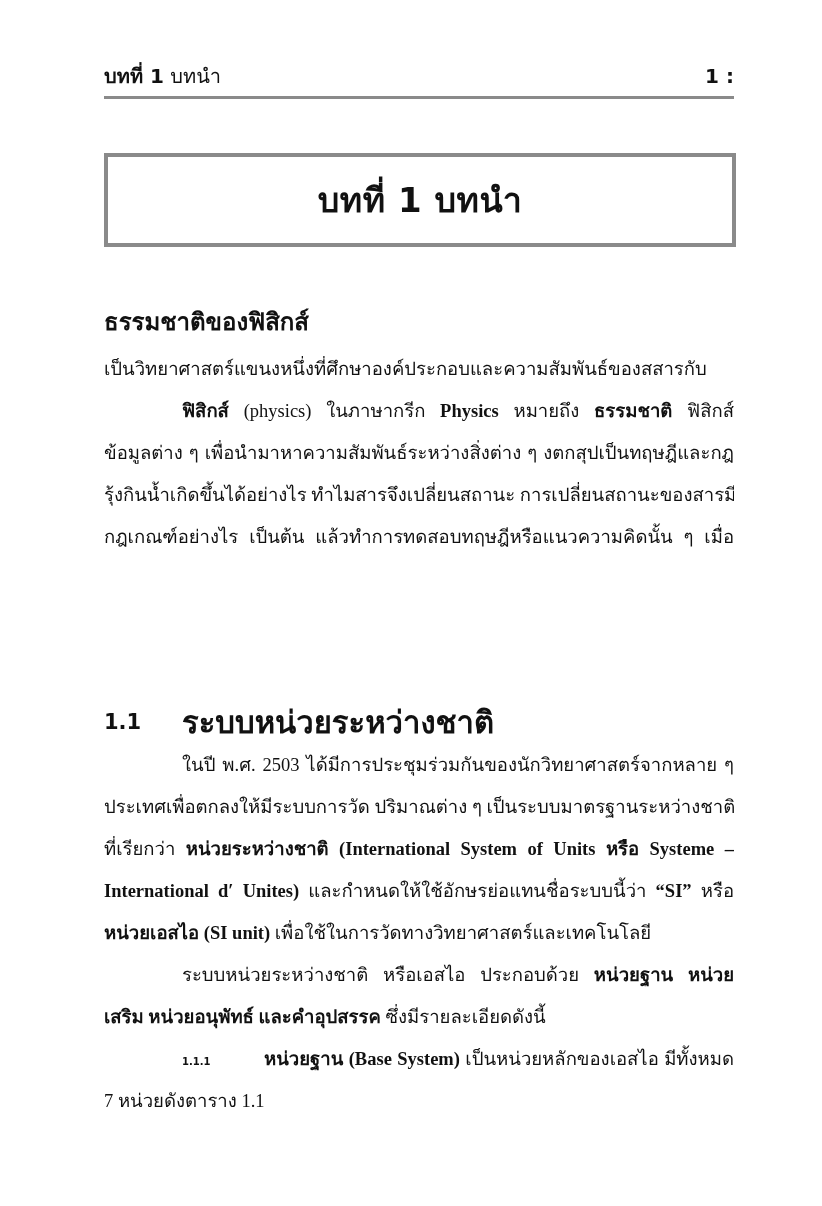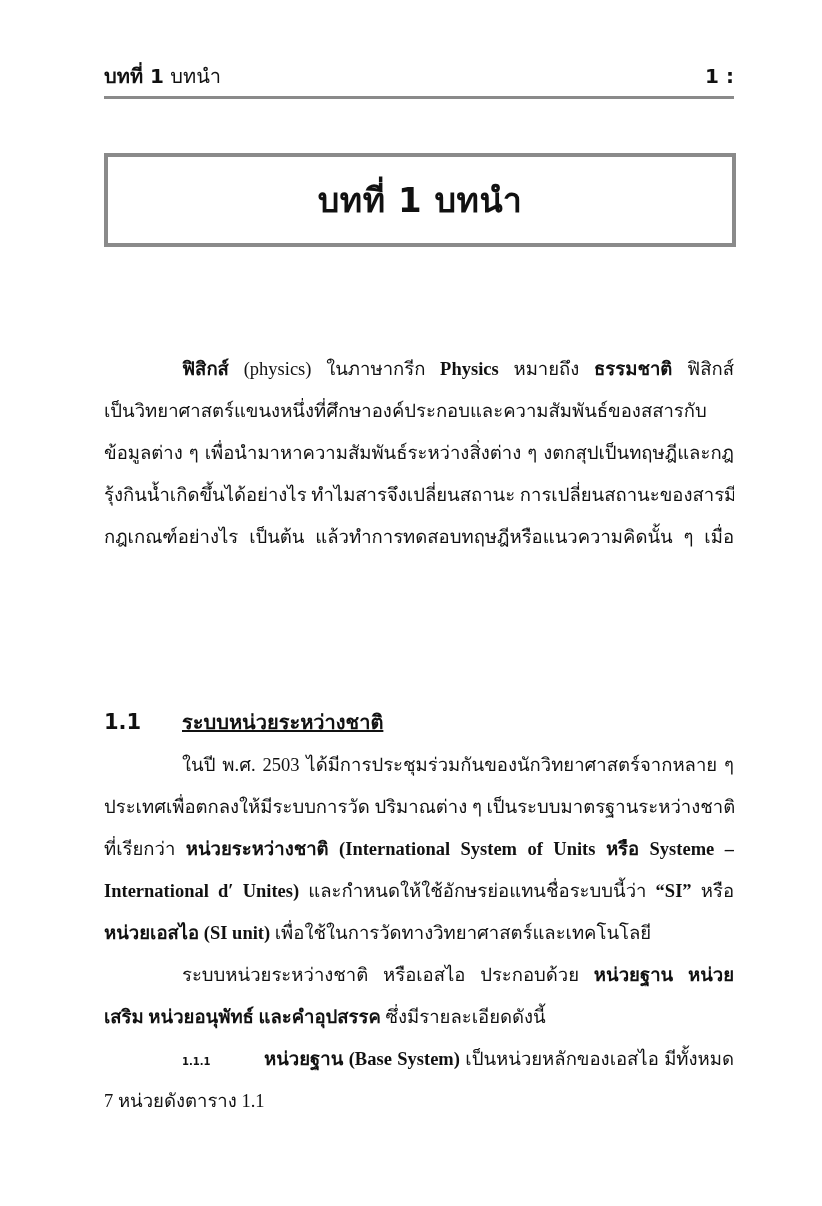--- a/index.html
+++ b/index.html
@@ -14,21 +14,21 @@
   .rh-right { position: absolute; right: 0; top: 0; font-size: 20px; line-height: 28px; font-weight: bold; }
   .rh-rule { position: absolute; left: 96px; top: 96px; width: 630px; height: 3px; background: #8a8a8a; }
 
   .chapter-box { position: absolute; left: 96px; top: 153px; width: 624px; height: 86px;
     border: 4px solid #8a8a8a; background: #fff; }
   .chapter-title { position: absolute; left: 0; right: 0; top: 0; bottom: 0; text-align: center;
     font-size: 34px; line-height: 86px; font-weight: bold; letter-spacing: 0.5px; }
 
   .h2 { position: absolute; left: 96px; top: 302px; font-size: 24px; font-weight: bold; line-height: 40px; }
   .h2-num { position: absolute; left: 96px; top: 702px; font-size: 21px; font-weight: bold; line-height: 40px; text-align: right; }
-  .h2-sec { position: absolute; left: 174px; top: 702px; font-size: 20px; font-weight: bold; line-height: 40px; text-decoration: underline; }
+  .h2-sec { position: absolute; left: 174px; top: 702px; font-size: 31px; font-weight: bold; line-height: 40px; }
 
   .para { position: absolute; left: 96px; width: 630px; font-size: 18.5px; text-align: justify; text-align-last: left; }
   .line { display: block; height: 42px; line-height: 42px; white-space: nowrap; overflow: hidden; }
   .line.justify { text-align: justify; text-align-last: justify; }
   .indent { padding-left: 78px; }
   .b { font-weight: bold; }
 
   .sub-num { font-weight: bold; font-size: 10px; display: inline-block; width: 82px; }
 </style>
 </head>
@@ -39,24 +39,25 @@
   <div class="running-header sans">
     <span class="rh-left"><b>บทที่ 1</b> <span>บทนำ</span></span>
     <span class="rh-right">1 :</span>
   </div>
   <div class="rh-rule"></div>
 
   <div class="chapter-box">
     <div class="chapter-title sans">บทที่ 1 บทนำ</div>
   </div>
 
+  <div class="h2 sans">ธรรมชาติของฟิสิกส์</div>
 
   <div class="para serif" style="top:348px;">
+    <span class="line justify">เป็นวิทยาศาสตร์แขนงหนึ่งที่ศึกษาองค์ประกอบและความสัมพันธ์ของสสารกับ</span>
     <span class="line justify indent" id="nature-line-0"><span class="b">ฟิสิกส์</span><span> (physics) ในภาษากรีก </span><span class="b">Physics</span><span> หมายถึง </span><span class="b">ธรรมชาติ</span><span> ฟิสิกส์</span></span>
-    <span class="line justify">เป็นวิทยาศาสตร์แขนงหนึ่งที่ศึกษาองค์ประกอบและความสัมพันธ์ของสสารกับ</span>
     <span class="line justify">ข้อมูลต่าง ๆ เพื่อนำมาหาความสัมพันธ์ระหว่างสิ่งต่าง ๆ งตกสุปเป็นทฤษฎีและกฎ</span>
     <span class="line justify">รุ้งกินน้ำเกิดขึ้นได้อย่างไร  ทำไมสารจึงเปลี่ยนสถานะ  การเปลี่ยนสถานะของสารมี</span>
     <span class="line justify">กฎเกณฑ์อย่างไร  เป็นต้น  แล้วทำการทดสอบทฤษฎีหรือแนวความคิดนั้น ๆ  เมื่อ</span>
   </div>
 
   <div class="h2-num sans">1.1</div>
   <div class="h2-sec sans">ระบบหน่วยระหว่างชาติ</div>
 
   <div class="para serif" style="top:744px;">
     <span class="line justify indent">ในปี พ.ศ. 2503 ได้มีการประชุมร่วมกันของนักวิทยาศาสตร์จากหลาย ๆ</span>

